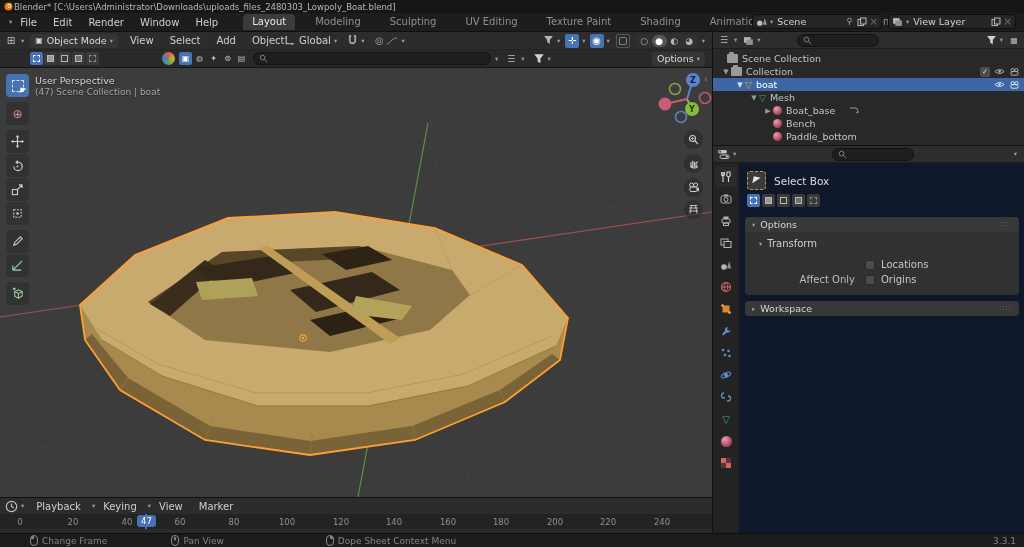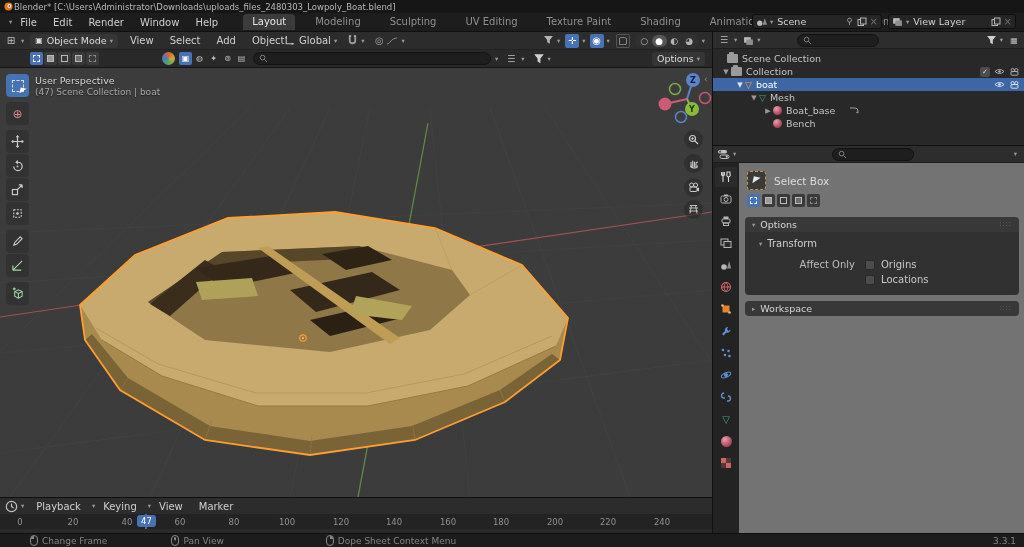--- a/index.html
+++ b/index.html
@@ -67,21 +67,21 @@
   .cicon { width:11px; height:9px; background:#9a9a9a; border-radius:1px; position:relative; margin-right:4px; }
   .cicon::before { content:""; position:absolute; top:-2px; left:2px; width:5px; height:2px; background:#9a9a9a; border-radius:1px 1px 0 0; }
   .tri { font-size:9px; margin-right:4px; }
   .matball { width:9px; height:9px; border-radius:50%; background:radial-gradient(circle at 35% 30%, #e6a0ae, #b44d62 60%, #7e2f40); margin-right:4px; }
   .rowicons { margin-left:auto; display:flex; gap:4px; padding-right:5px; align-items:center; }
 
   .props-h { position:absolute; left:0; top:113px; width:312px; height:18px; background:#2d2d2d; border-top:1px solid #101010; border-bottom:1px solid #1d1d1d; display:flex; align-items:center; padding:0 4px; }
   .tabstrip { position:absolute; left:0; top:131px; width:26px; height:370px; background:#232323; display:flex; flex-direction:column; align-items:center; padding-top:4px; }
   .ptab { width:22px; height:20px; display:flex; align-items:center; justify-content:center; border-radius:3px 0 0 3px; margin-bottom:2px; }
   .ptab.active { background:#2b2b2b; }
-  .pcontent { position:absolute; left:26px; top:131px; width:286px; height:370px; background:#737373; }
+  .pcontent { position:absolute; left:26px; top:131px; width:286px; height:370px; background:#0f172a; }
   .panelhdr { position:relative; background:#383838; border-radius:4px 4px 0 0; height:15px; display:flex; align-items:center; font-size:9.5px; color:#d6d6d6; padding:0 7px; }
   .panelbody { background:#313131; border-radius:0 0 4px 4px; }
   .grip { margin-left:auto; color:#5c5c5c; font-size:8px; letter-spacing:1px; }
   .cbx { width:10px; height:10px; background:#4c4c4c; border:1px solid #2a2a2a; border-radius:2px; margin-right:6px; }
   .toolbig { width:19px; height:19px; border:1px dashed #c9953e; border-radius:3px; background:#3a3a3a; display:flex; align-items:center; justify-content:center; position:relative; }
   .toolbig::after { content:""; width:0; height:0; border-left:7px solid #e8e8e8; border-bottom:7px solid transparent; transform:rotate(12deg); }
 
   
   .tl-h { position:absolute; left:0; top:497px; width:712px; height:17px; background:#2c2c2c; border-top:1px solid #101010; display:flex; align-items:center; }
   .tl-ruler { position:absolute; left:0; top:514px; width:712px; height:15px; background:#232323; }
@@ -491,20 +491,25 @@
       <svg width="11" height="9" viewBox="0 0 11 9" style="margin-left:14px">
           <path d="M1 2h5a3 3 0 013 3v2" fill="none" stroke="#9a9a9a"></path>
           <path d="M7 7l2 .2L8.2 5z" fill="#9a9a9a"></path>
         </svg>
     </div>
     <div class="orow" style="top:85px">
       <span style="width:60px"></span>
         <span class="matball"></span>
       <span>Bench</span>
     </div>
+    <div class="orow" style="top:98px">
+      <span style="width:60px"></span>
+        <span class="matball"></span>
+      <span>Paddle_bottom</span>
+    </div>
 
     <div class="props-h">
       <svg width="13" height="11" viewBox="0 0 13 11">
           <rect x="1" y="1" width="9" height="3.5" rx="1.7" fill="#c2c2c2"></rect>
           <rect x="3" y="6" width="9" height="3.5" rx="1.7" fill="none" stroke="#c2c2c2"></rect>
           <circle cx="3.2" cy="2.7" r="1.1" fill="#555"></circle>
           <circle cx="9.8" cy="7.7" r="1.1" fill="#c2c2c2"></circle>
         </svg>
       <span class="chev">▾</span>
       <div class="search" style="width:82px; margin-left:96px">
@@ -630,28 +635,28 @@
           <span class="chev" style="margin:0 5px 0 0">▾</span>
           <span>Options</span>
           <span class="grip">∷∷</span>
         </div>
         <div class="panelbody" style="padding:6px 0 10px">
           <div class="row" style="padding:0 14px 6px">
             <span class="chev" style="margin:0 5px 0 0">▾</span>
             <span style="color:#cfcfcf">Transform</span>
           </div>
           <div class="row" style="padding:4px 0 0">
+            <span style="width:120px"></span>
+            <span class="cbx"></span>
+            <span style="color:#c8c8c8">Locations</span>
+          </div>
+          <div class="row" style="padding:4px 0 0">
             <span style="width:120px; text-align:right; padding-right:10px; color:#bdbdbd">Affect Only</span>
             <span class="cbx"></span>
             <span style="color:#c8c8c8">Origins</span>
-          </div>
-          <div class="row" style="padding:4px 0 0">
-            <span style="width:120px"></span>
-            <span class="cbx"></span>
-            <span style="color:#c8c8c8">Locations</span>
           </div>
         </div>
       </div>
 
       <div style="margin:6px 6px">
         <div class="panelhdr" style="border-radius:4px">
           <span class="chev" style="margin:0 5px 0 0">▸</span>
           <span>Workspace</span>
           <span class="grip">∷∷</span>
         </div>

